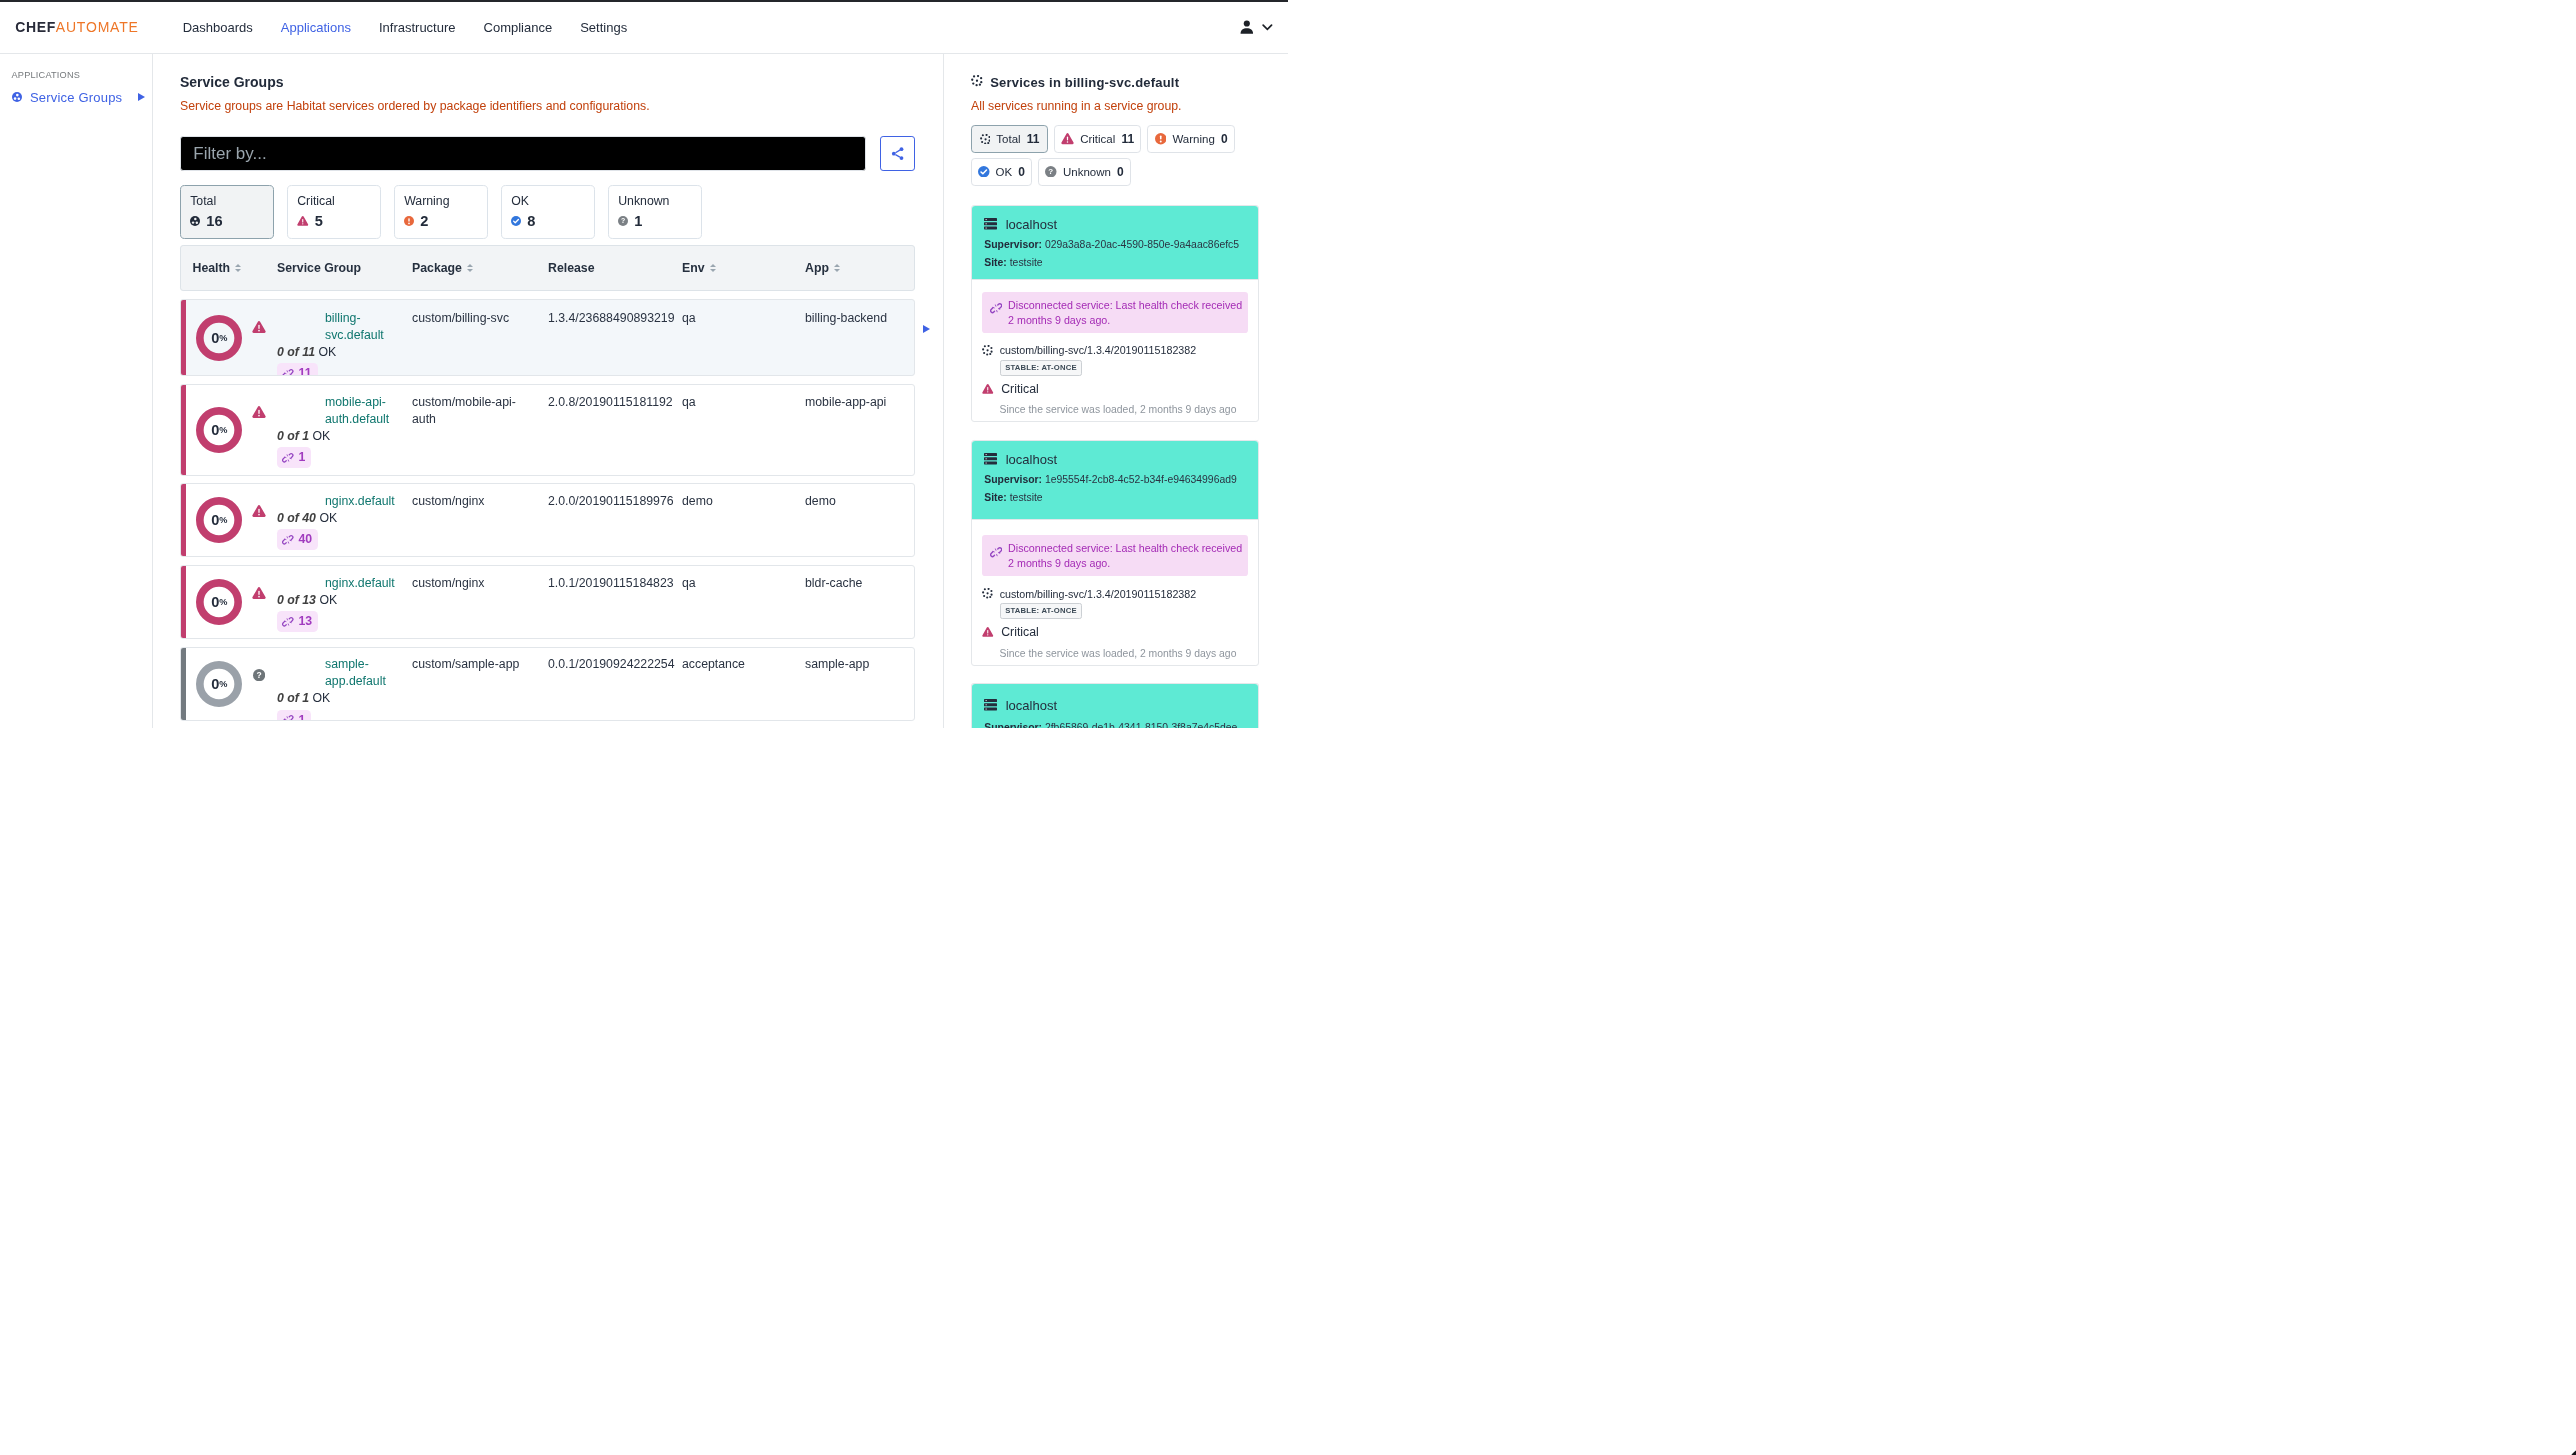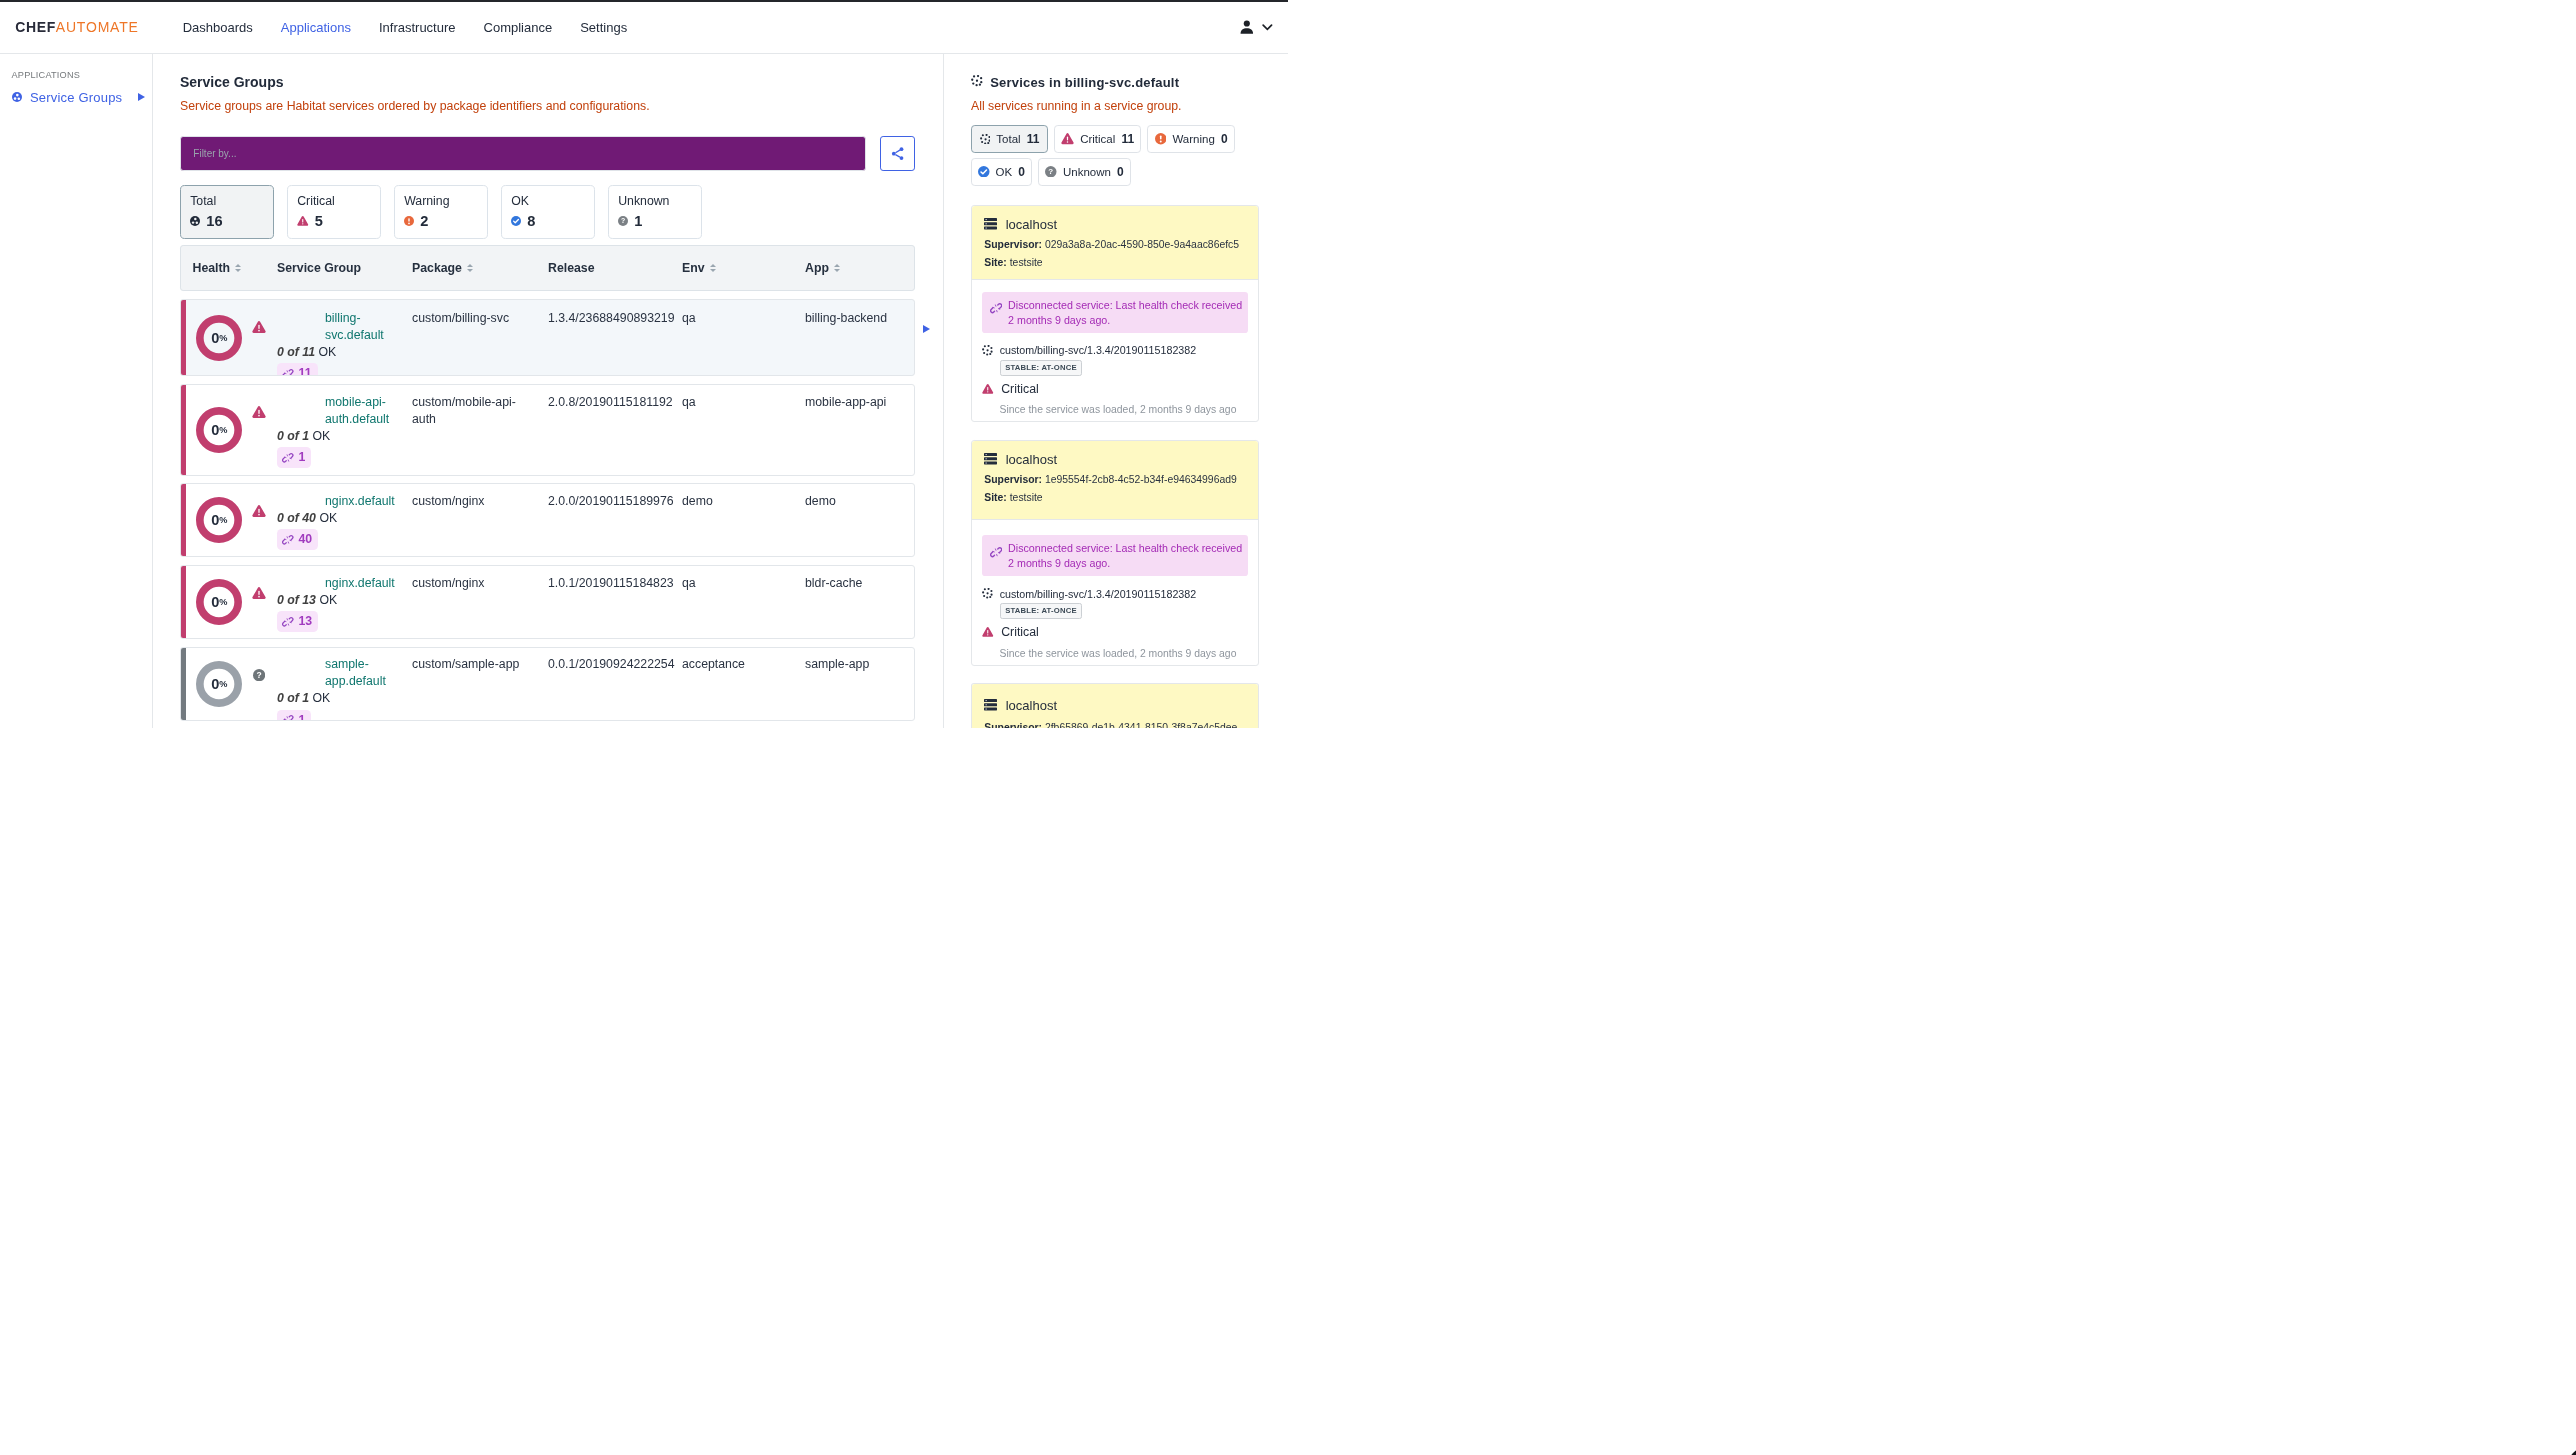--- a/index.html
+++ b/index.html
@@ -21,21 +21,21 @@
 .side-item .sg-ic { margin-left:11.5px; }
 .side-item .txt { margin-left:8.4px; font-size:13px; color:#3f62e4; letter-spacing:0.2px; }
 .side-item .arr { margin-left:auto; margin-right:7px; width:0; height:0;
   border-left:7px solid #3f62e4; border-top:4.2px solid transparent; border-bottom:4.2px solid transparent; }
 .main { width:790px; flex:none; padding:0 28px 0 27px; }
 .main h2 { font-size:14px; letter-spacing:0 !important; }
 .main h2, .rp h2 { font-weight:bold; color:#222b3a; margin-top:18.4px; line-height:21px; letter-spacing:0.2px;}
 .sub { color:#c2410c; font-size:12.3px; line-height:16px; margin-top:5.4px; }
 .filter-row { margin-top:22px; display:flex; }
 .filter-input { width:687px; height:35px; border:0.8px solid #dfe3e8; border-radius:3.1px;
-  display:flex; align-items:center; color:#9aa5ad; font-size:10px; padding-left:12.3px; background:#701a75;}
+  display:flex; align-items:center; color:#9aa5ad; font-size:17px; padding-left:12.3px; background:#000000;}
 .share-btn { margin-left:14px; width:35px; height:35px; border:0.8px solid #3f62e4; border-radius:3.1px;
   display:flex; align-items:center; justify-content:center; }
 .cards-row { margin-top:14px; display:flex; }
 .scard { width:94px; height:54px; border:0.8px solid #dce3ea; border-radius:4.6px; background:#fff;
   padding:7.7px 0 0 9.2px; margin-right:13px; }
 .scard.active { background:#f1f3f4; border:1.2px solid #8da2ac; }
 .scard .t { font-size:12.3px; color:#242d3c; line-height:15.3px; }
 .scard .n { margin-top:3.8px; display:flex; align-items:center; }
 .scard .n b { font-size:14.6px; margin-left:6.1px; color:#222b3a; }
 .thead { margin-top:6.1px; height:46px; background:#f2f4f6; border:0.8px solid #dde3e8; border-radius:3.1px;
@@ -74,21 +74,21 @@
 .rp h2 { display:flex; align-items:center; }
 .rp h2 .ic { margin-right:7.7px; }
 .rp h2 { font-size:13px;text-align:center; }
 .pills { margin-top:10.7px; width:288px; display:flex; flex-wrap:wrap; }
 .pill { height:28px; border:0.8px solid #dfe3e8; border-radius:3.8px; background:#fff; display:inline-flex;
   align-items:center; justify-content:center; padding:0; margin:0 6.1px 4.6px 0; font-size:11.5px; color:#242d3c; }
 .pill b { margin-left:6.1px; font-size:12px; color:#222b3a; }
 .pill .lb { margin-left:6.1px; }
 .pill.active { background:#f1f3f4; border:1.2px solid #8da2ac; }
 .svc-card { width:288px; border:0.8px solid #e4e7ea; border-radius:3.1px; background:#fff; }
-.svc-head { background:#fef9c3; border-bottom:0.8px solid #e4e7ea; border-radius:3.1px 3.1px 0 0; padding:9.2px 12.3px 7.7px 12.3px; }
+.svc-head { background:#5eead4; border-bottom:0.8px solid #e4e7ea; border-radius:3.1px 3.1px 0 0; padding:9.2px 12.3px 7.7px 12.3px; }
 .svc-head .hl { display:flex; align-items:center; height:18.4px; }
 .svc-head .hl .nm { margin-left:8.4px; font-size:13px; color:#242d3c; }
 .svc-head .ln { margin-top:3.8px; font-size:10.4px; line-height:16px; color:#2a3342; white-space:nowrap; }
 .svc-head .ln b { color:#222b3a; }
 .svc-body { padding:11.5px 10px 0 10px; }
 .dis-banner { height:41px; background:#f6dcf5; border-radius:3.1px; display:flex; padding:6.1px 0 0 7.7px; }
 .dis-banner .tx { margin-left:6.1px; font-size:10.7px; line-height:15.3px; color:#a42bb5; white-space:nowrap; }
 .pkg-line { margin-top:9.2px; display:flex; align-items:center; height:17px; }
 .pkg-line .tx { margin-left:7px; font-size:10.7px; color:#242d3c; white-space:nowrap; }
 .stable { margin-left:17.6px; margin-top:0.8px; display:inline-block; height:16px; line-height:14.6px; border:0.8px solid #ccd0d4;

